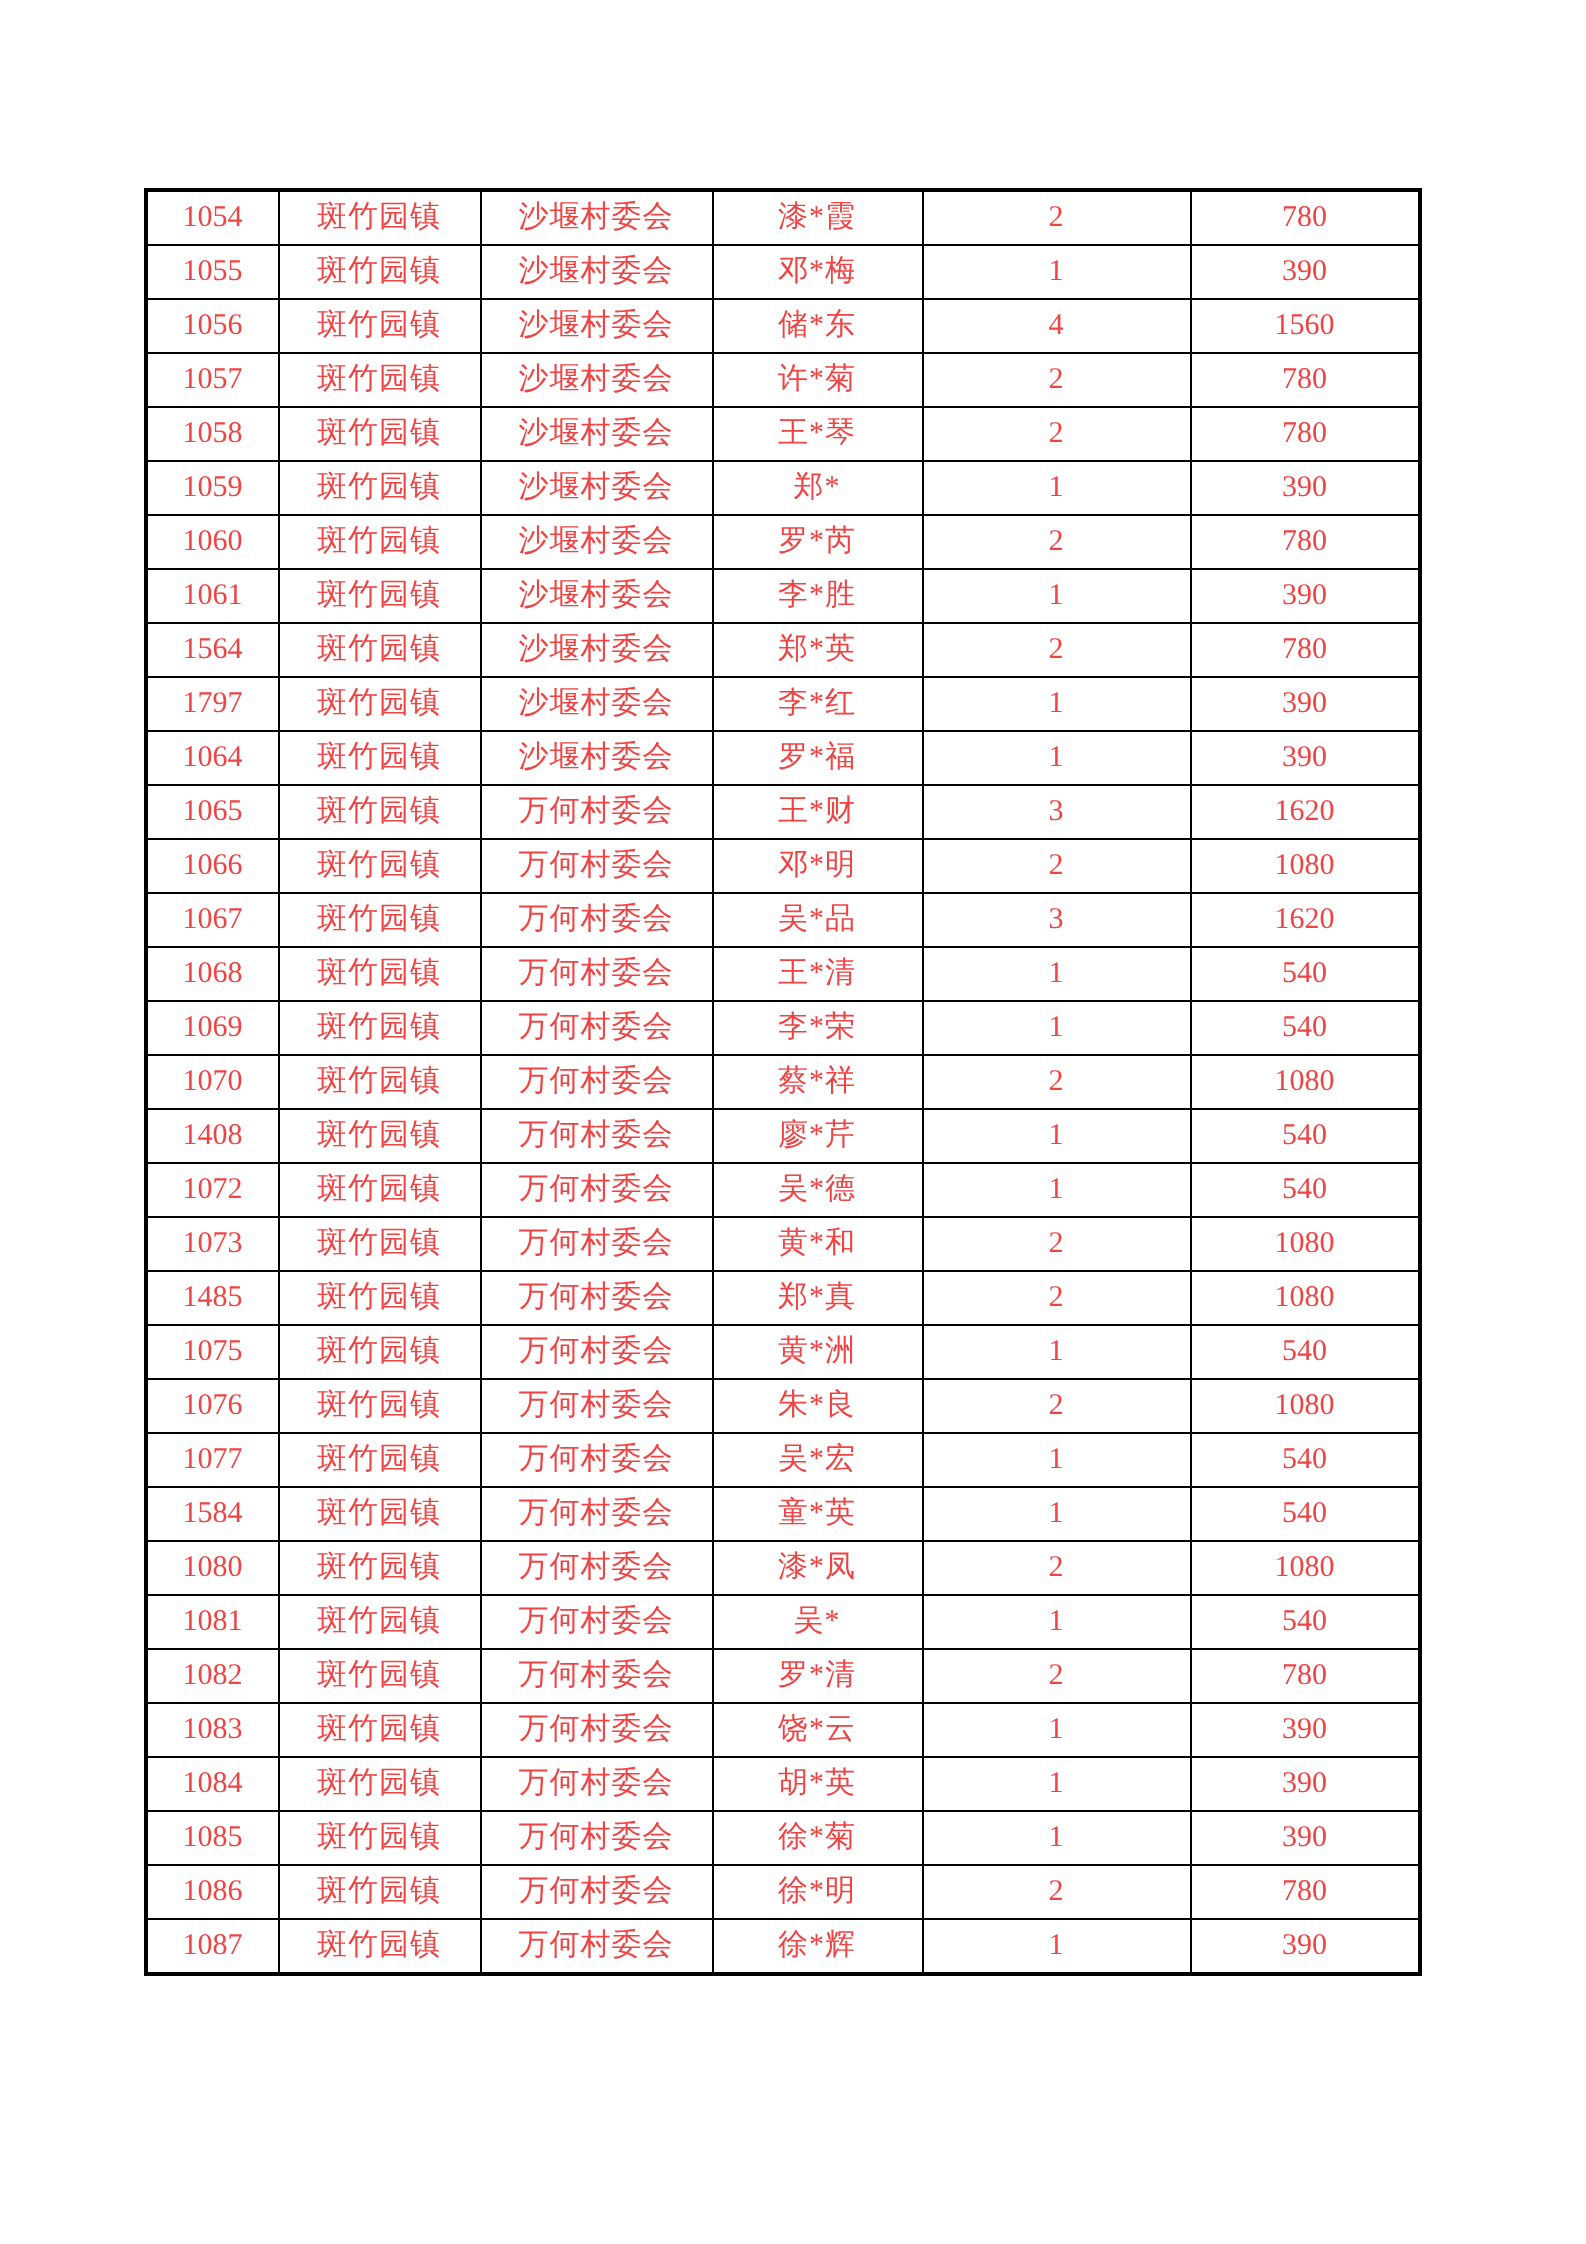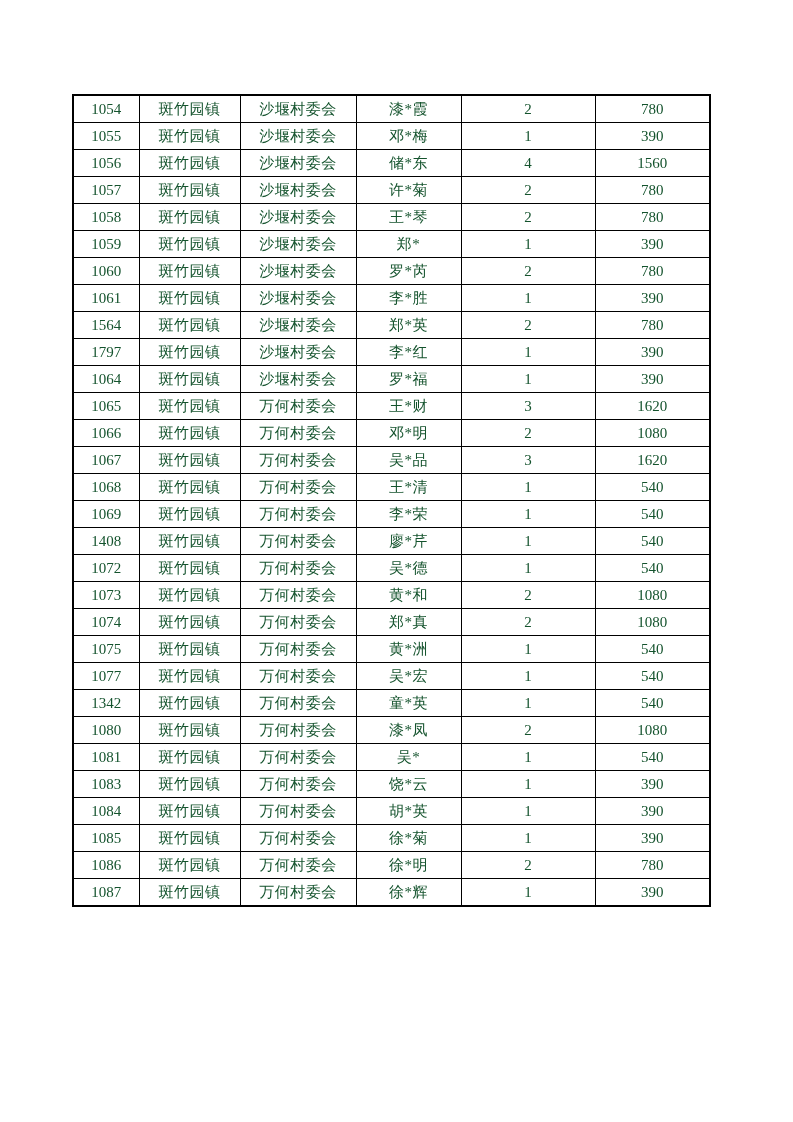--- a/index.html
+++ b/index.html
@@ -8,21 +8,21 @@
     background: #e8e8e8;
   }
   .page {
     position: relative;
     width: 793px;
     height: 1122px;
     margin: 0 auto;
     background: #ffffff;
     overflow: hidden;
     font-family: "Liberation Serif", "DejaVu Serif", serif;
-    color: #14532d;
+    color: #ef4444;
   }
   table.data-table {
     position: absolute;
     left: 72px;
     top: 94px;
     width: 637px;
     border-collapse: collapse;
     table-layout: fixed;
     border: 2px solid #000000;
   }
@@ -184,20 +184,28 @@
         </tr>
         <tr>
           <td class="num">1069</td>
           <td>斑竹园镇</td>
           <td>万何村委会</td>
           <td>李*荣</td>
           <td class="num">1</td>
           <td class="num">540</td>
         </tr>
         <tr>
+          <td class="num">1070</td>
+          <td>斑竹园镇</td>
+          <td>万何村委会</td>
+          <td>蔡*祥</td>
+          <td class="num">2</td>
+          <td class="num">1080</td>
+        </tr>
+        <tr>
           <td class="num">1408</td>
           <td>斑竹园镇</td>
           <td>万何村委会</td>
           <td>廖*芹</td>
           <td class="num">1</td>
           <td class="num">540</td>
         </tr>
         <tr>
           <td class="num">1072</td>
           <td>斑竹园镇</td>
@@ -208,45 +216,53 @@
         </tr>
         <tr>
           <td class="num">1073</td>
           <td>斑竹园镇</td>
           <td>万何村委会</td>
           <td>黄*和</td>
           <td class="num">2</td>
           <td class="num">1080</td>
         </tr>
         <tr>
-          <td class="num">1074</td>
+          <td class="num">1485</td>
           <td>斑竹园镇</td>
           <td>万何村委会</td>
           <td>郑*真</td>
           <td class="num">2</td>
           <td class="num">1080</td>
         </tr>
         <tr>
           <td class="num">1075</td>
           <td>斑竹园镇</td>
           <td>万何村委会</td>
           <td>黄*洲</td>
           <td class="num">1</td>
           <td class="num">540</td>
         </tr>
         <tr>
+          <td class="num">1076</td>
+          <td>斑竹园镇</td>
+          <td>万何村委会</td>
+          <td>朱*良</td>
+          <td class="num">2</td>
+          <td class="num">1080</td>
+        </tr>
+        <tr>
           <td class="num">1077</td>
           <td>斑竹园镇</td>
           <td>万何村委会</td>
           <td>吴*宏</td>
           <td class="num">1</td>
           <td class="num">540</td>
         </tr>
         <tr>
-          <td class="num">1342</td>
+          <td class="num">1584</td>
           <td>斑竹园镇</td>
           <td>万何村委会</td>
           <td>童*英</td>
           <td class="num">1</td>
           <td class="num">540</td>
         </tr>
         <tr>
           <td class="num">1080</td>
           <td>斑竹园镇</td>
           <td>万何村委会</td>
@@ -254,20 +270,28 @@
           <td class="num">2</td>
           <td class="num">1080</td>
         </tr>
         <tr>
           <td class="num">1081</td>
           <td>斑竹园镇</td>
           <td>万何村委会</td>
           <td>吴*</td>
           <td class="num">1</td>
           <td class="num">540</td>
+        </tr>
+        <tr>
+          <td class="num">1082</td>
+          <td>斑竹园镇</td>
+          <td>万何村委会</td>
+          <td>罗*清</td>
+          <td class="num">2</td>
+          <td class="num">780</td>
         </tr>
         <tr>
           <td class="num">1083</td>
           <td>斑竹园镇</td>
           <td>万何村委会</td>
           <td>饶*云</td>
           <td class="num">1</td>
           <td class="num">390</td>
         </tr>
         <tr>

